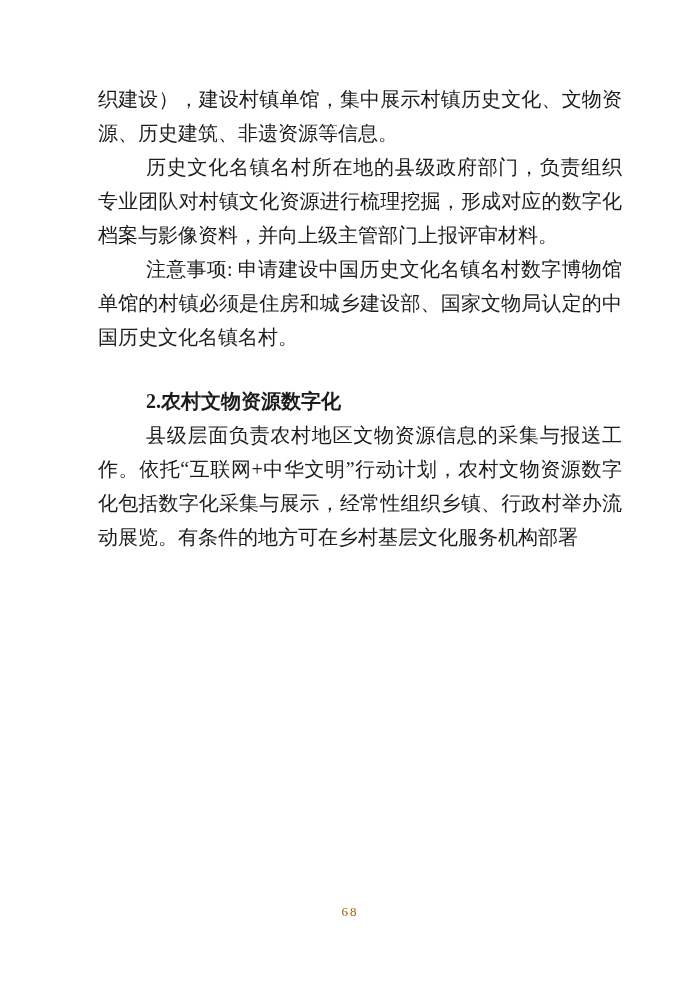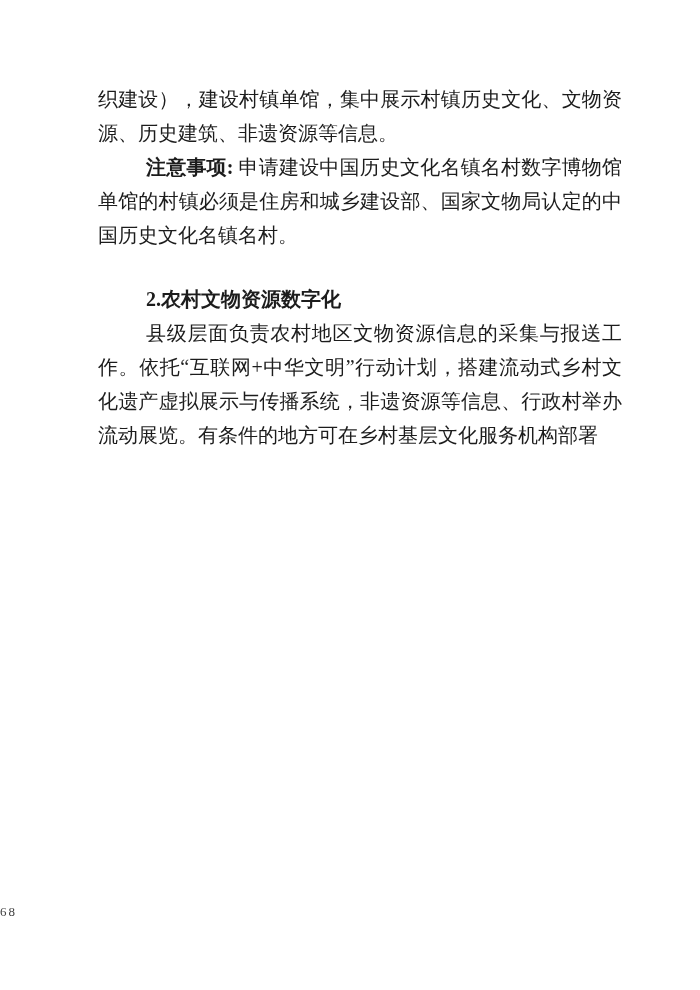--- a/index.html
+++ b/index.html
@@ -26,46 +26,48 @@
     font-size: 20px;
     line-height: 34px;
     color: #1c1c1c;
     text-align: justify;
     text-justify: inter-character;
     word-break: break-all;
   }
   .indent { text-indent: 2.4em; }
   .noindent { text-indent: 0; }
   .heading { font-weight: 700; margin-top: 30px; }
-  .bold { font-weight: 700; }
+  .bold { font-weight: 400; }
   .pagenum {
     position: absolute;
     top: 903px;
     left: 0;
     width: 700px;
+    text-align: center;
     font-size: 13px;
     line-height: 18px;
-    color: #404040;
+    color: #a16207;
     letter-spacing: 2px;
   }
 </style>
 </head>
 <body>
 
 <div class="page">
   <div class="content">
 
     <p class="para noindent">织建设），建设村镇单馆，集中展示村镇历史文化、文物资源、历史建筑、非遗资源等信息。</p>
 
 
+    <p class="para indent">历史文化名镇名村所在地的县级政府部门，负责组织专业团队对村镇文化资源进行梳理挖掘，形成对应的数字化档案与影像资料，并向上级主管部门上报评审材料。</p>
 
     <p class="para indent"><span class="bold">注意事项:</span><span> 申请建设中国历史文化名镇名村数字博物馆单馆的村镇必须是住房和城乡建设部、国家文物局认定的中国历史文化名镇名村。</span></p>
 
     <p class="para indent heading">2.农村文物资源数字化</p>
 
 
 
-    <p class="para indent">县级层面负责农村地区文物资源信息的采集与报送工作。依托“互联网+中华文明”行动计划，搭建流动式乡村文化遗产虚拟展示与传播系统，非遗资源等信息、行政村举办流动展览。有条件的地方可在乡村基层文化服务机构部署</p>
+    <p class="para indent">县级层面负责农村地区文物资源信息的采集与报送工作。依托“互联网+中华文明”行动计划，农村文物资源数字化包括数字化采集与展示，经常性组织乡镇、行政村举办流动展览。有条件的地方可在乡村基层文化服务机构部署</p>
 
   </div>
 
   <div class="pagenum">68</div>
 </div>
 
 </body></html>

